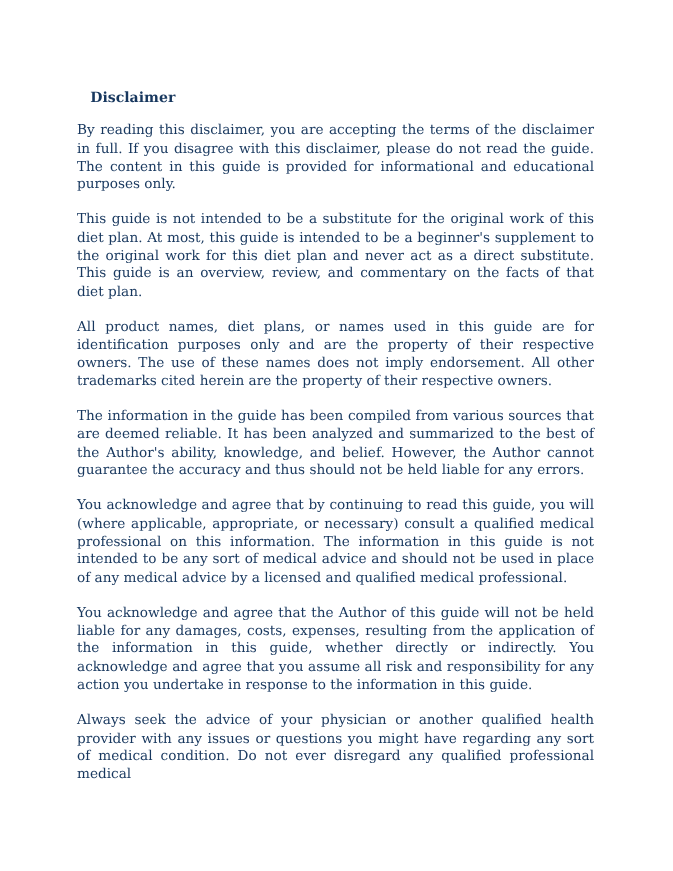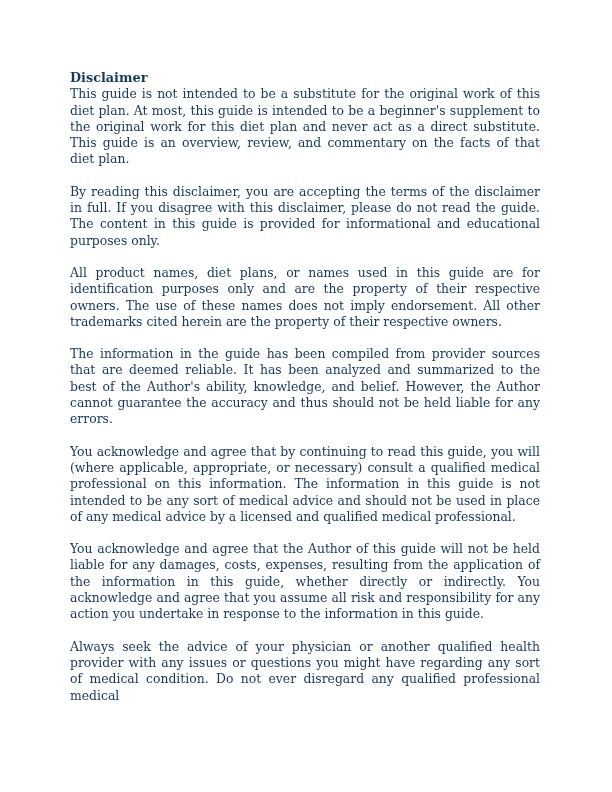--- a/index.html
+++ b/index.html
@@ -20,35 +20,35 @@
     width: 470px;
     color: var(--text-color, #17375E);
     font-family: "DejaVu Serif", "Liberation Serif", serif;
     font-size: 12.4px;
     line-height: 16.3px;
     text-align: justify;
   }
   .heading {
     font-size: 12.8px;
     font-weight: bold;
-    margin: 0;
+    margin: 12px;
     text-align: left;
   }
   .para {
     margin: 0 0 16px 0;
   }
   .para:last-child {
     margin-bottom: 0;
   }
 </style>
 </head>
 <body>
 
 <div class="page">
   <h1 class="heading">Disclaimer</h1>
+  <p class="para">By reading this disclaimer, you are accepting the terms of the disclaimer in full. If you disagree with this disclaimer, please do not read the guide. The content in this guide is provided for informational and educational purposes only.</p>
   <p class="para">This guide is not intended to be a substitute for the original work of this diet plan. At most, this guide is intended to be a beginner's supplement to the original work for this diet plan and never act as a direct substitute. This guide is an overview, review, and commentary on the facts of that diet plan.</p>
-  <p class="para">By reading this disclaimer, you are accepting the terms of the disclaimer in full. If you disagree with this disclaimer, please do not read the guide. The content in this guide is provided for informational and educational purposes only.</p>
   <p class="para">All product names, diet plans, or names used in this guide are for identification purposes only and are the property of their respective owners. The use of these names does not imply endorsement. All other trademarks cited herein are the property of their respective owners.</p>
-  <p class="para">The information in the guide has been compiled from provider sources that are deemed reliable. It has been analyzed and summarized to the best of the Author's ability, knowledge, and belief. However, the Author cannot guarantee the accuracy and thus should not be held liable for any errors.</p>
+  <p class="para">The information in the guide has been compiled from various sources that are deemed reliable. It has been analyzed and summarized to the best of the Author's ability, knowledge, and belief. However, the Author cannot guarantee the accuracy and thus should not be held liable for any errors.</p>
   <p class="para">You acknowledge and agree that by continuing to read this guide, you will (where applicable, appropriate, or necessary) consult a qualified medical professional on this information. The information in this guide is not intended to be any sort of medical advice and should not be used in place of any medical advice by a licensed and qualified medical professional.</p>
   <p class="para">You acknowledge and agree that the Author of this guide will not be held liable for any damages, costs, expenses, resulting from the application of the information in this guide, whether directly or indirectly. You acknowledge and agree that you assume all risk and responsibility for any action you undertake in response to the information in this guide.</p>
   <p class="para">Always seek the advice of your physician or another qualified health provider with any issues or questions you might have regarding any sort of medical condition. Do not ever disregard any qualified professional medical</p>
 </div>
 
 </body></html>

